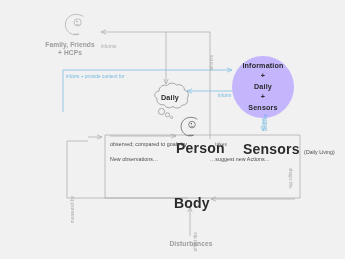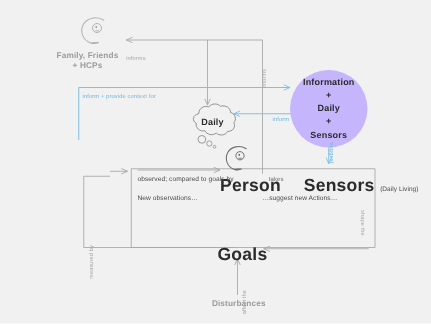--- a/index.html
+++ b/index.html
@@ -212,19 +212,19 @@
 
   <div class="lbl" style="left:243px;top:139px;">
     <span class="node-title-lg">Sensors</span>
     <span class="actions-sub">(Daily Living)</span>
   </div>
 
   <div class="lbl sub-note" style="left:210px;top:156px;">…suggest  new Actions…</div>
 
   <div class="lbl edge-gray vert vert-dn" style="left:293px;top:168px;">shape the</div>
 
-  <div class="lbl node-title-lg" style="left:174px;top:195px;width:34px;">Goals</div>
+  <div class="lbl node-title-lg" style="left:174px;top:195px;width:34px;">Body</div>
 
   <div class="lbl edge-gray vert vert-up" style="left:193px;top:232px;">affect the</div>
 
   <div class="lbl gray-node" style="left:155px;top:240px;width:72px;">Disturbances</div>
 
 </div>
 
 </body></html>

